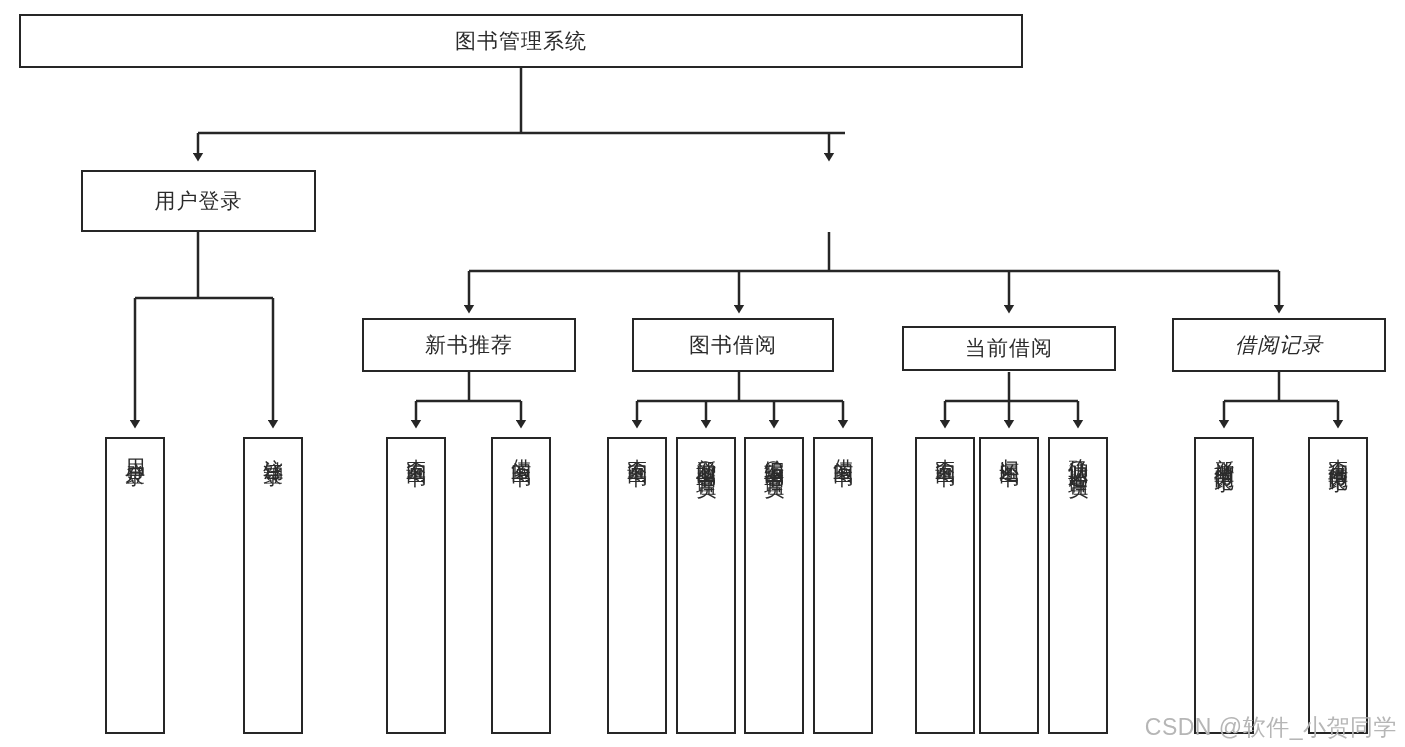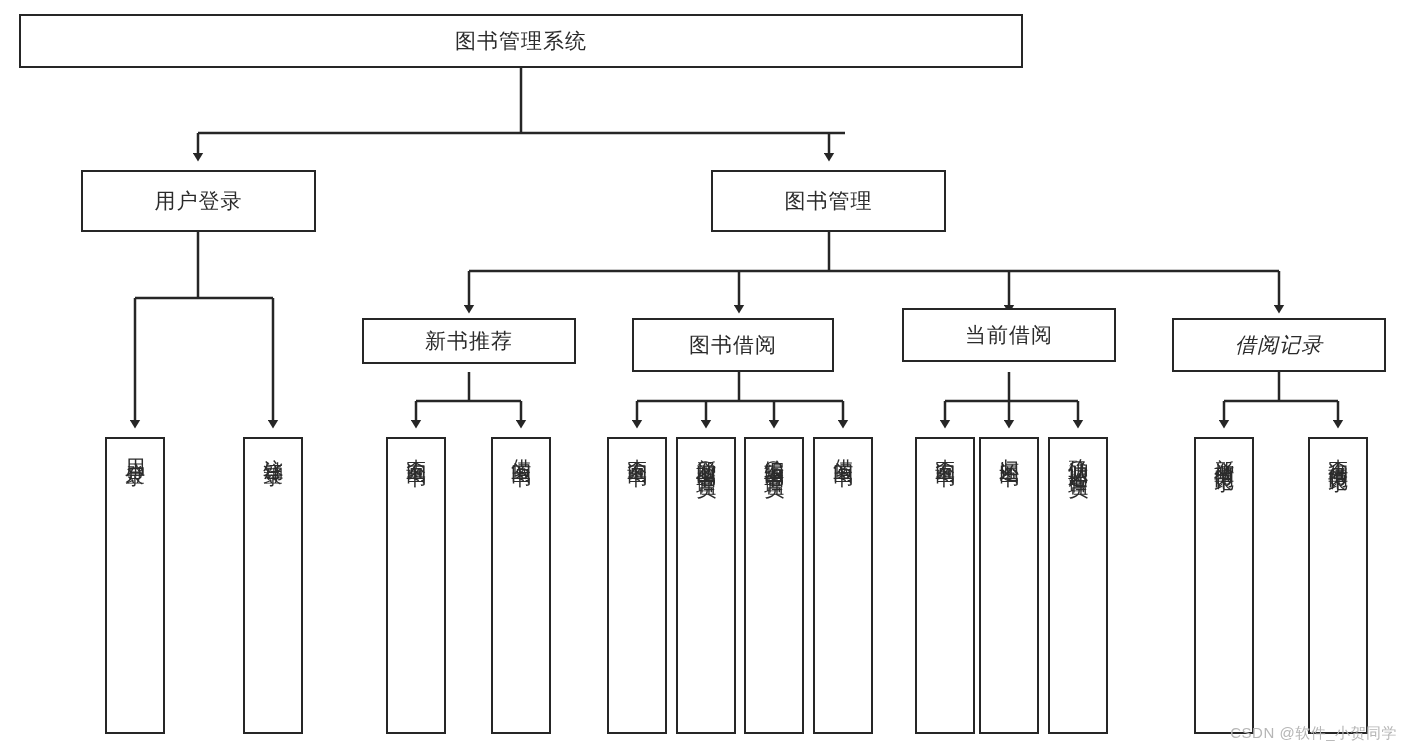--- a/index.html
+++ b/index.html
@@ -55,21 +55,21 @@
     font-size: 20px;
     line-height: 1.28;
     letter-spacing: 3px;
     white-space: nowrap;
     padding-top: 4px;
   }
   .watermark {
     position: absolute;
     right: 8px;
     bottom: 4px;
-    font-size: 15px;
+    font-size: 23px;
     color: #b6b6b6;
     letter-spacing: 0.5px;
     white-space: nowrap;
     user-select: none;
   }
 </style>
 </head>
 <body>
 
 <div id="canvas">
@@ -124,31 +124,28 @@
     </g>
   </svg>
 
   <div class="node" style="left:19px; top:14px; width:1004px; height:54px;">
     <span class="label">图书管理系统</span>
   </div>
 
   <div class="node" style="left:81px; top:170px; width:235px; height:62px;">
     <span class="label">用户登录</span>
   </div>
-  <div class="node" style="left:711px; top:170px; width:235px; height:62px;">
-    <span class="label">图书管理</span>
-  </div>
 
-  <div class="node" style="left:362px; top:318px; width:214px; height:46px;">
+  <div class="node" style="left:362px; top:318px; width:214px; height:54px;">
     <span class="label">新书推荐</span>
   </div>
   <div class="node" style="left:632px; top:318px; width:202px; height:54px;">
     <span class="label">图书借阅</span>
   </div>
-  <div class="node" style="left:902px; top:308px; width:214px; height:54px;">
+  <div class="node" style="left:902px; top:326px; width:214px; height:45px;">
     <span class="label">当前借阅</span>
   </div>
   <div class="node" style="left:1172px; top:318px; width:214px; height:54px;font-style:italic;">
     <span class="label">借阅记录</span>
   </div>
 
   <div class="node vert" style="left:105px; top:437px; width:60px; height:297px;">
     <span class="label">用户登录</span>
   </div>
   <div class="node vert" style="left:243px; top:437px; width:60px; height:297px;">

